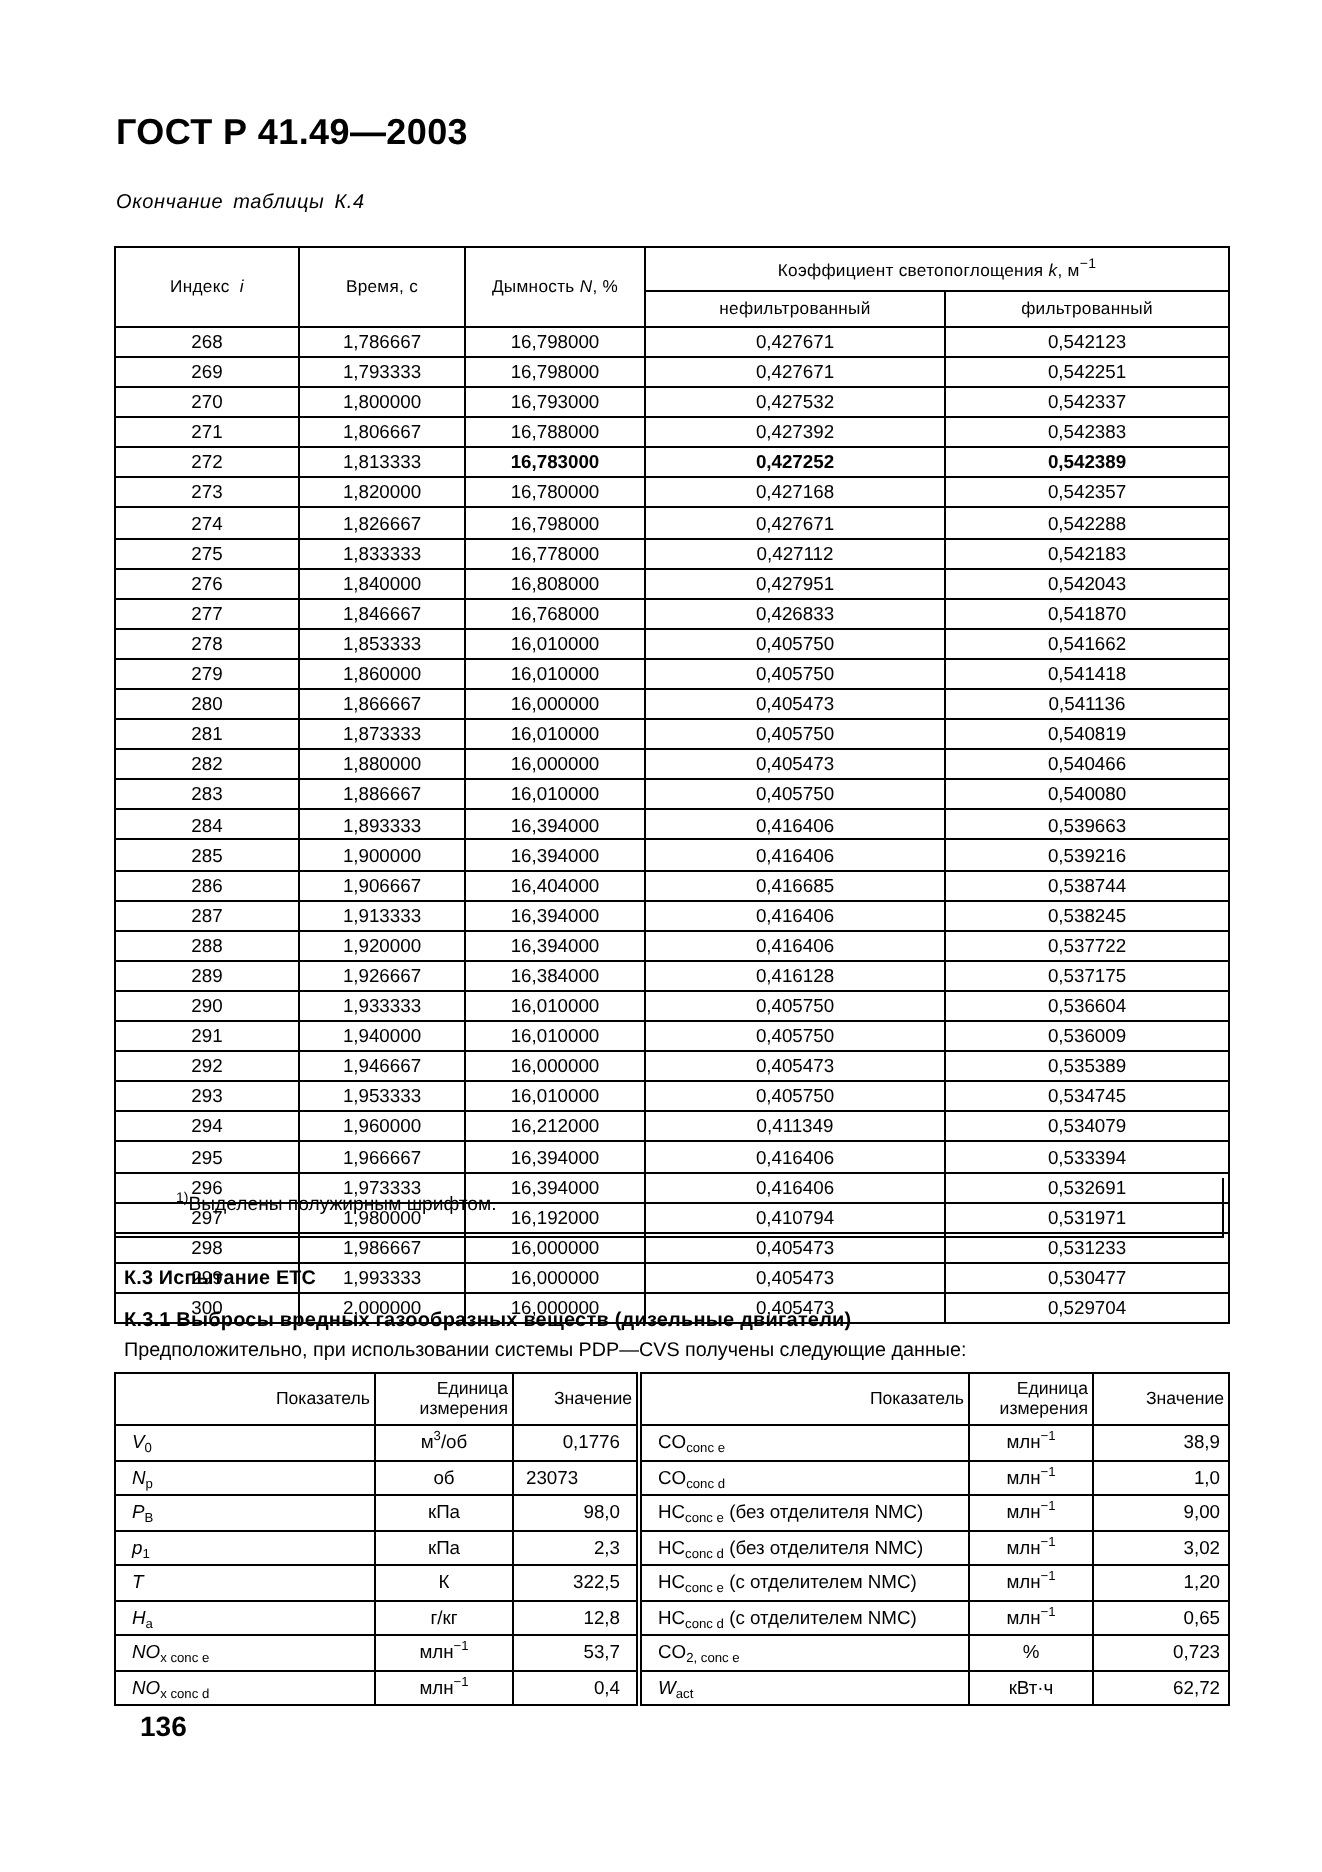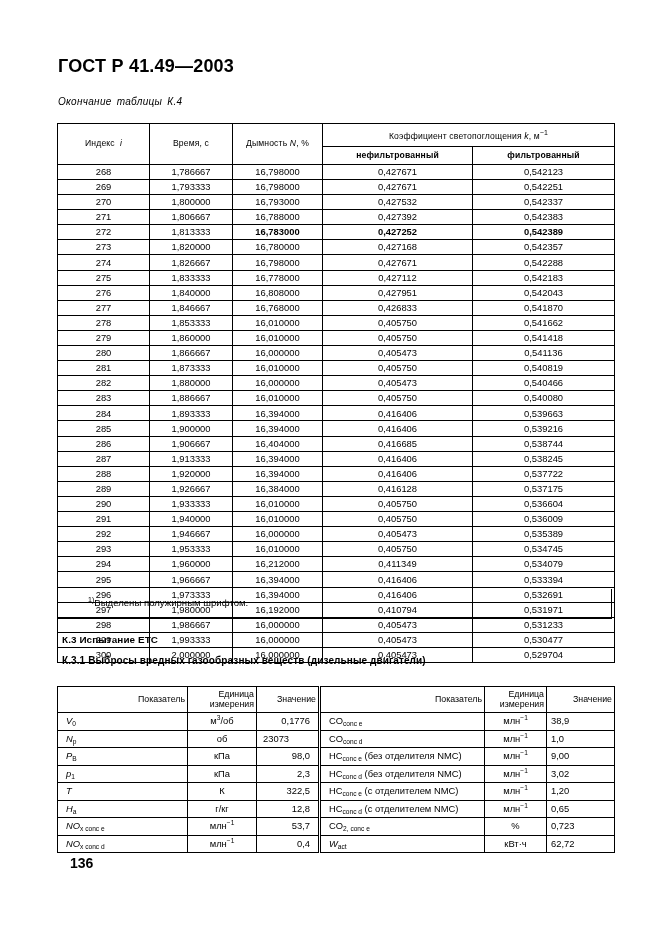--- a/index.html
+++ b/index.html
@@ -65,21 +65,20 @@
     line-height: 1.05;
     font-weight: normal;
   }
   table.grid thead th {
     font-size: 8.6px;
     padding: 5px 2px;
     letter-spacing: 0.15px;
   }
   table.grid thead th.sub {
     padding: 4px 0;
-    font-weight: bold;
   }
   table.grid tbody td {
     height: 14.1px;
     font-size: 9.4px;
   }
   table.grid tbody tr.bold td {
     font-weight: bold;
   }
   table.grid tbody tr.bold td.idx,
   table.grid tbody tr.bold td.tm {
@@ -178,21 +177,21 @@
   }
   table.grid2 td.val-r {
     text-align: right;
     padding-right: 8px;
   }
   table.grid2 td.val-l {
     text-align: left;
     padding-left: 6px;
   }
   table.grid2 td.val-c {
-    text-align: left;
+    text-align: right;
   }
   
   table.grid2 .sep-left { border-right: 1px solid #000; }
   table.grid2 .sep-right { border-left: 3px double #000; }
 
   col.p-name  { width: 130px; }
   col.p-unit  { width: 69px; }
   col.p-val   { width: 63px; }
   col.p-name2 { width: 165px; }
   col.p-unit2 { width: 62px; }
@@ -486,20 +485,21 @@
   </div>
 
   <div class="footnote-box">
     <div class="footnote-txt">
       <sup>1)</sup><span>Выделены  полужирным шрифтом.</span>
     </div>
   </div>
 
   <div class="h-k3">К.3 Испытание ЕТС</div>
   <div class="h-k31">К.3.1 Выбросы вредных газообразных веществ (дизельные двигатели)</div>
+  <div class="p-intro">Предположительно, при использовании системы PDP—CVS получены следующие данные:</div>
 
   <div class="tbl2-wrap">
     <table class="grid2">
       <colgroup>
         <col class="p-name">
           <col class="p-unit">
           <col class="p-val">
         <col class="p-name2">
           <col class="p-unit2">
           <col class="p-val2">

